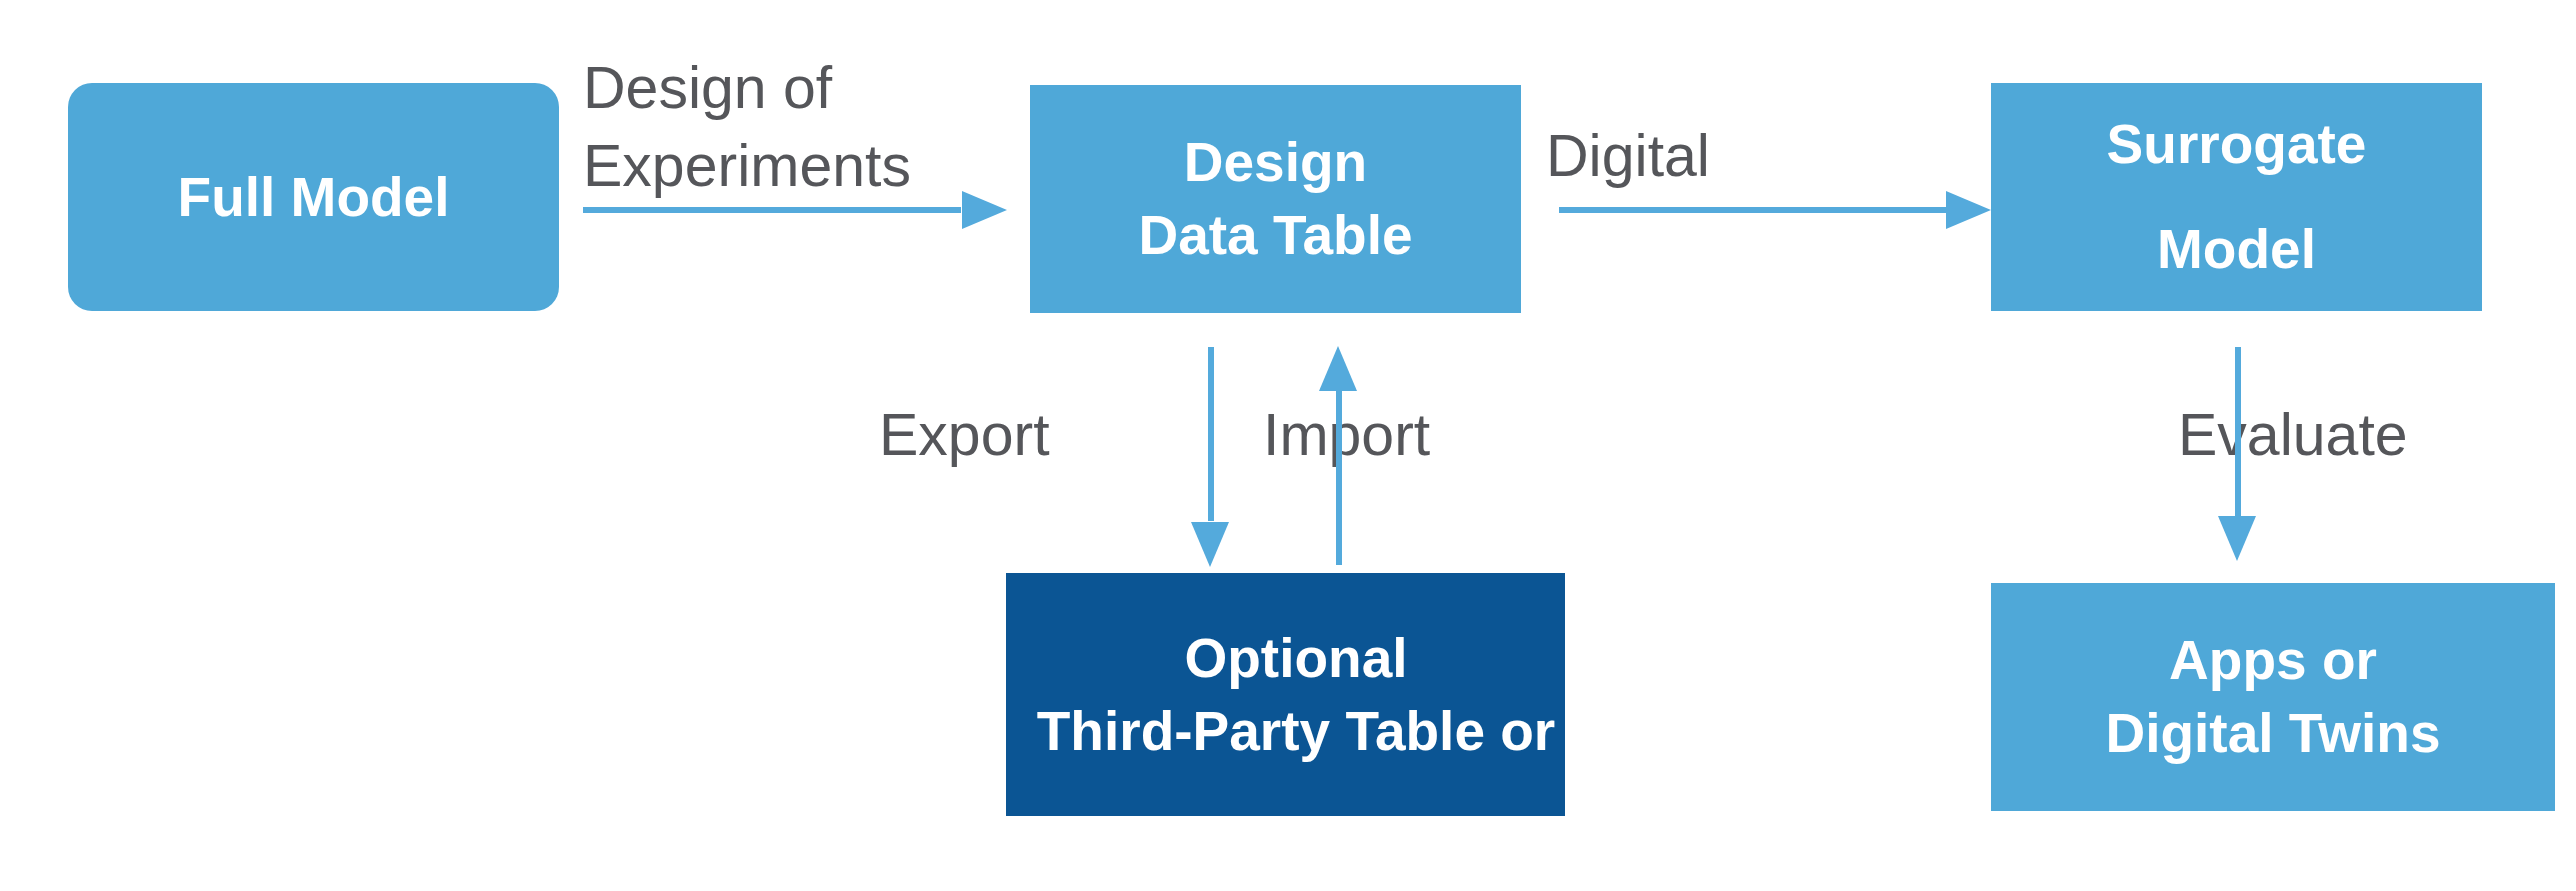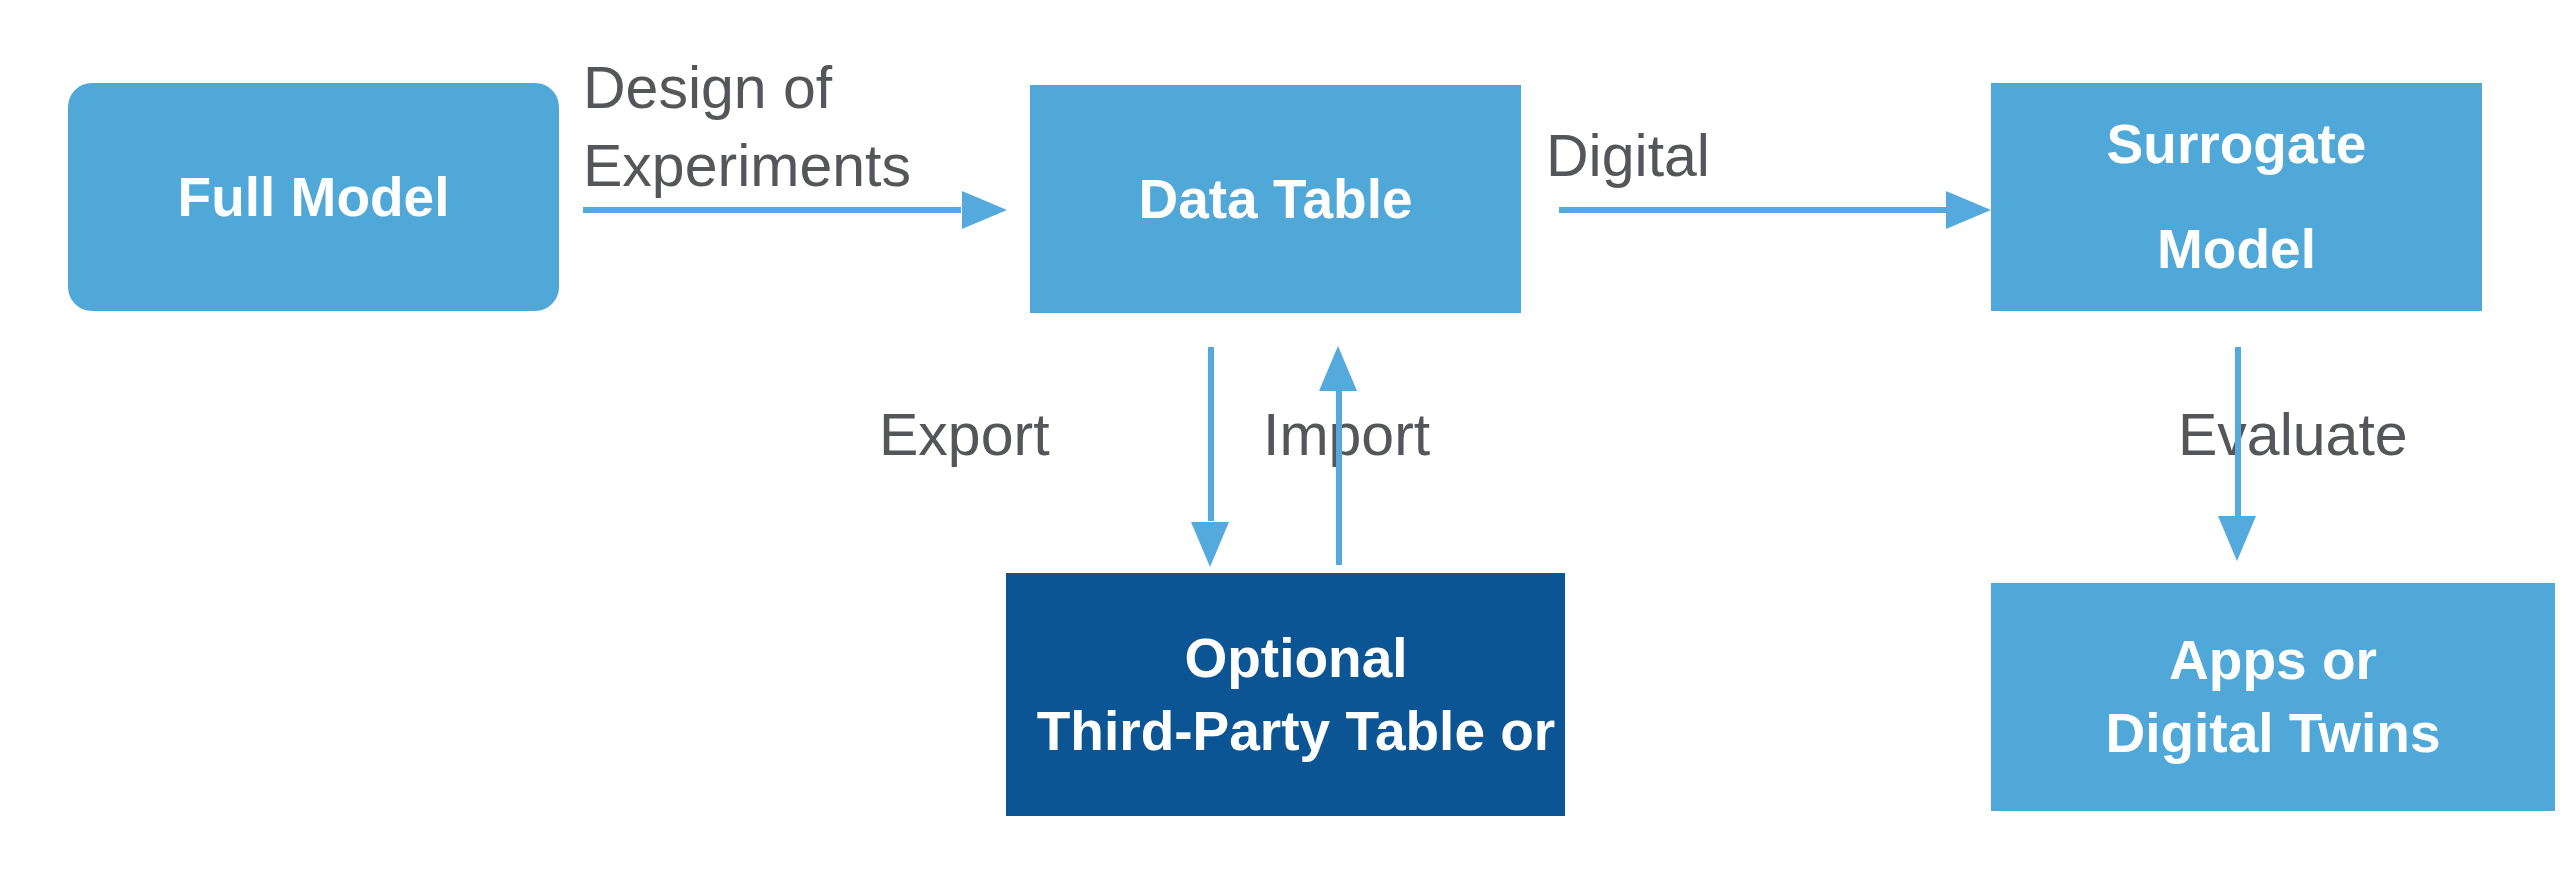--- a/index.html
+++ b/index.html
@@ -86,20 +86,21 @@
 </head>
 <body>
 
 <div class="canvas">
 
   <div class="node light" id="full-model">
     <span>Full Model</span>
   </div>
 
   <div class="node light" id="design-data-table">
+    <span>Design</span>
     <span>Data Table</span>
   </div>
 
   <div class="node light" id="surrogate-model">
     <span>Surrogate</span>
     <span>Model</span>
   </div>
 
   <div class="node dark" id="optional-tool">
     <span>Optional</span>

